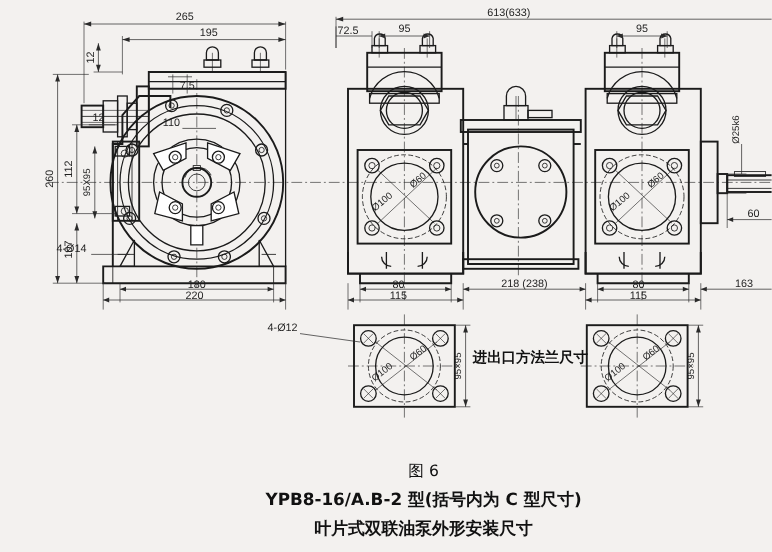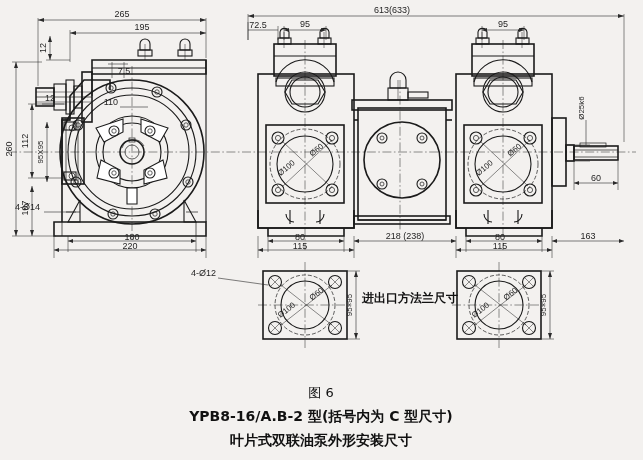--- a/index.html
+++ b/index.html
@@ -4,21 +4,21 @@
 <style>
   html,body{margin:0;padding:0;}
   body{
     width:643px;height:460px;
     background:#f3f1ef;
     font-family:"Liberation Sans","DejaVu Sans",sans-serif;
     color:#1a1a1a;
     overflow:hidden;
     position:relative;
   }
-  #stage{position:absolute;inset:0;}
+  #stage{position:absolute;inset:0;padding-left:32px;}
   svg{display:block;}
   .dim{font-family:"Liberation Sans",sans-serif;font-size:9px;fill:#1f1f1f;}
   .dim-s{font-family:"Liberation Sans",sans-serif;font-size:8px;fill:#1f1f1f;}
   .cap{font-family:"DejaVu Sans",sans-serif;fill:#111;}
   .cap1{font-size:13px;}
   .cap2{font-size:14px;font-weight:bold;}
   .cap3{font-size:14px;font-weight:bold;}
   .fl-label{font-family:"DejaVu Sans",sans-serif;font-size:12px;font-weight:bold;fill:#111;}
   .ln{stroke:#1b1b1b;fill:none;}
   .thick{stroke-width:1.6;}

